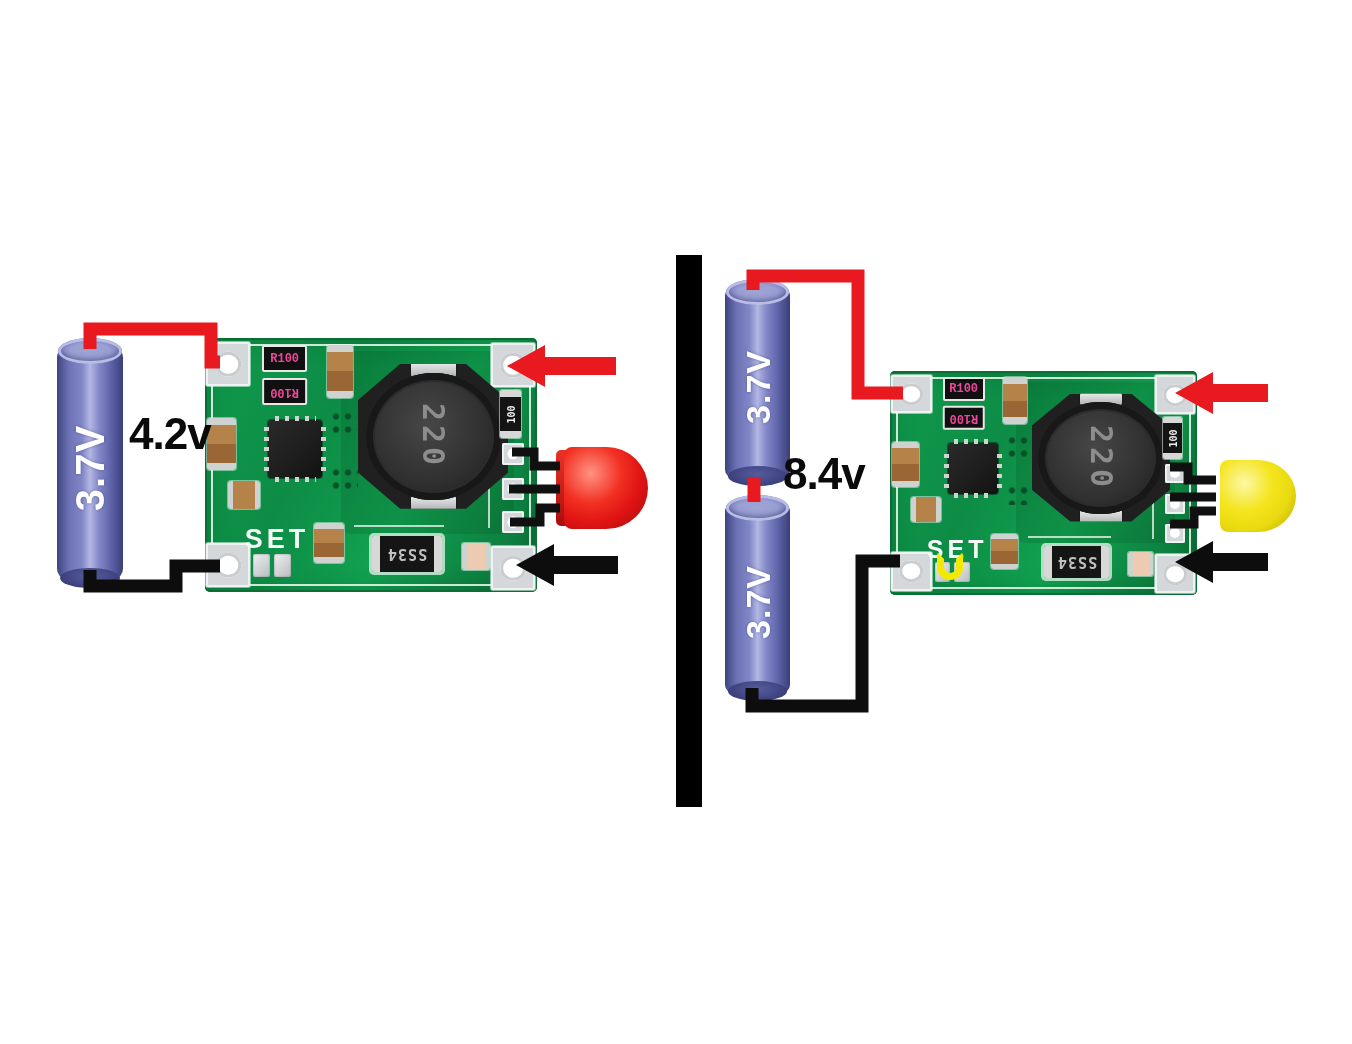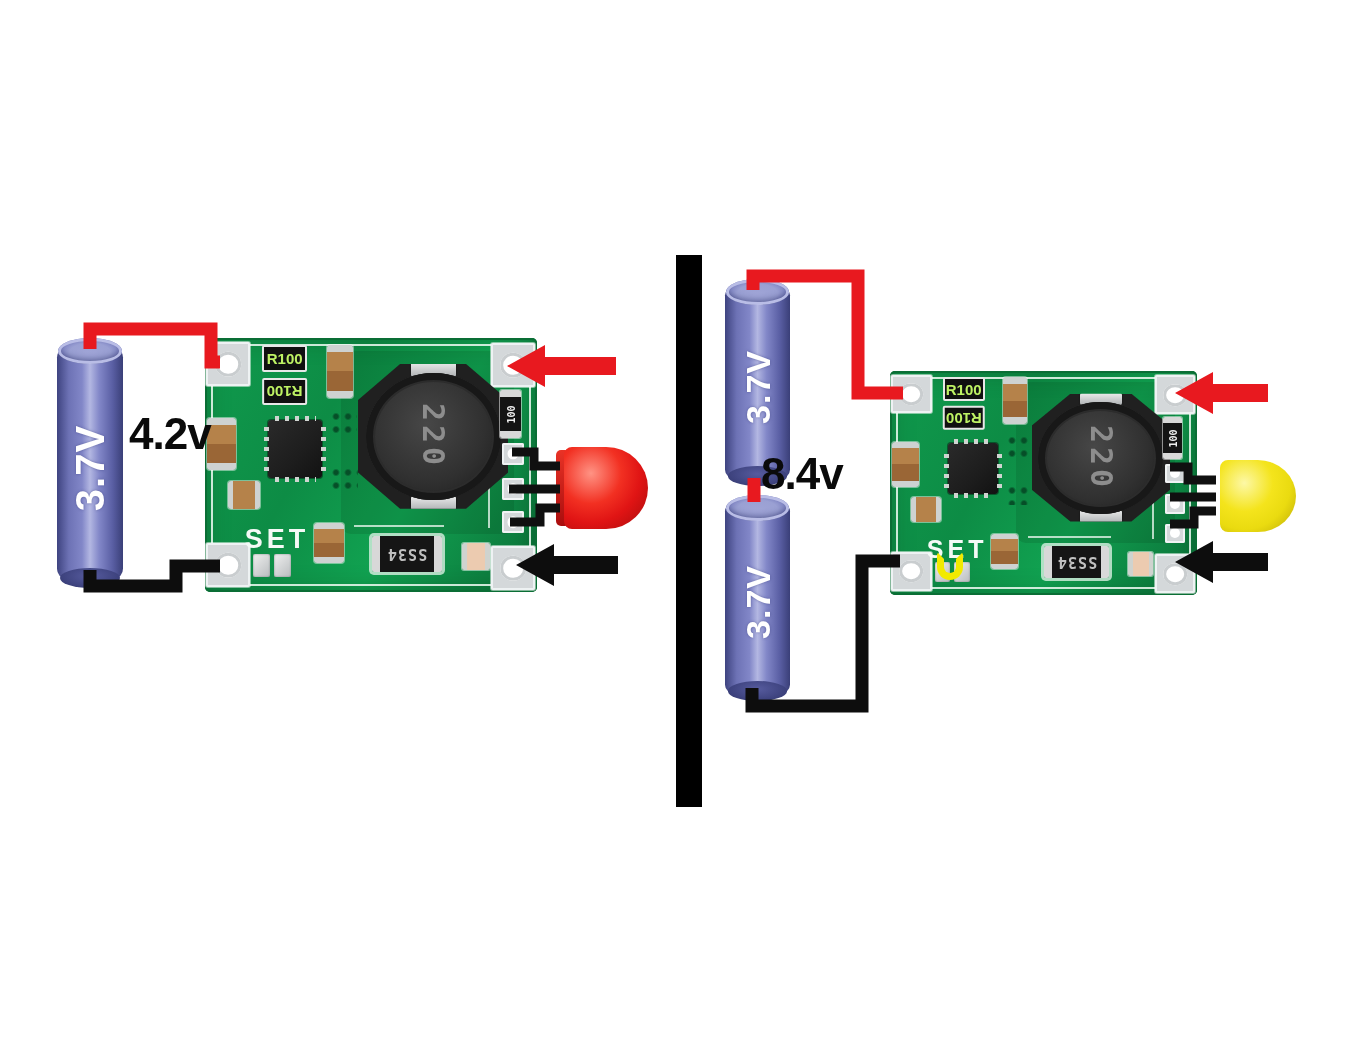--- a/index.html
+++ b/index.html
@@ -55,22 +55,22 @@
   .silk-line-h{position:absolute;left:45%;top:73.5%;width:27%;height:2px;background:rgba(240,250,243,.75);}
   .pad{position:absolute;width:13.3%;height:17.3%;background:var(--pad-silver,#d4d8da);
     border-radius:2px;box-shadow:inset 0 0 0 2px #eef2f3, 0 0 0 1px rgba(255,255,255,.5);}
   .pad::after{content:"";position:absolute;left:50%;top:50%;width:58%;height:56%;
     transform:translate(-50%,-50%);border-radius:50%;background:#fff;
     box-shadow:inset 0 0 0 3px #c9cdcf;}
   .pad-tl{left:.3%;top:1.6%;} .pad-tr{left:86.2%;top:2%;}
   .pad-bl{left:.3%;top:80.7%;} .pad-br{left:86.2%;top:81.9%;}
   .resistor{position:absolute;background:#101010;border:2px solid #e8e8e8;border-radius:2px;
     display:flex;align-items:center;justify-content:center;box-sizing:border-box;}
-  .resistor span{color:#bef264;font-family:Liberation Sans, sans-serif;
-    font-size:15px;font-weight:700;letter-spacing:0;line-height:1;}
+  .resistor span{color:#ec4899;font-family:Liberation Mono, monospace;
+    font-size:12px;font-weight:700;letter-spacing:0;line-height:1;}
   .r-top{left:17.2%;top:2.8%;width:13.6%;height:10.6%;}
   .r-bottom{left:17.2%;top:15.7%;width:13.6%;height:10.6%;transform:rotate(180deg);}
   .cap{position:absolute;border-radius:3px;
     background:linear-gradient(180deg,#ced2d1 0 14%,var(--component-tan,#b5824a) 14% 50%,#95613302 50%,#9a6636 50% 86%,#ced2d1 86%);
     box-shadow:0 0 0 1px rgba(255,255,255,.45);}
   .cap-a{left:36.7%;top:2.8%;width:7.8%;height:20.9%;}
   .cap-b{left:.6%;top:31.5%;width:8.7%;height:20.5%;}
   .cap-c{left:6.9%;top:56.3%;width:9.6%;height:11%;
     background:linear-gradient(90deg,#ced2d1 0 16%,var(--component-tan,#b5824a) 16% 84%,#ced2d1 84%);}
   .cap-d{left:32.8%;top:72.8%;width:9%;height:15.7%;}
@@ -211,21 +211,21 @@
 
   <div class="divider"></div>
 
   <div class="battery battery-sm" style="left:725px;top:281px;width:65px;height:203px">
     <span class="battery-label">3.7V</span>
   </div>
   <div class="battery battery-sm" style="left:725px;top:497px;width:65px;height:202px">
     <span class="battery-label">3.7V</span>
   </div>
 
-  <div class="voltage" style="left:761px;top:452px">8.4v</div>
+  <div class="voltage" style="left:783px;top:452px">8.4v</div>
 
   <div class="pcb pcb-right" style="left:890px;top:371px;width:307px;height:224px">
     <div class="silk-border"></div>
     <div class="silk-line-v"></div>
     <div class="silk-line-h"></div>
     <div class="pad pad-tl"></div>
     <div class="pad pad-tr"></div>
     <div class="pad pad-bl"></div>
     <div class="pad pad-br"></div>
     <div class="resistor r-top">

